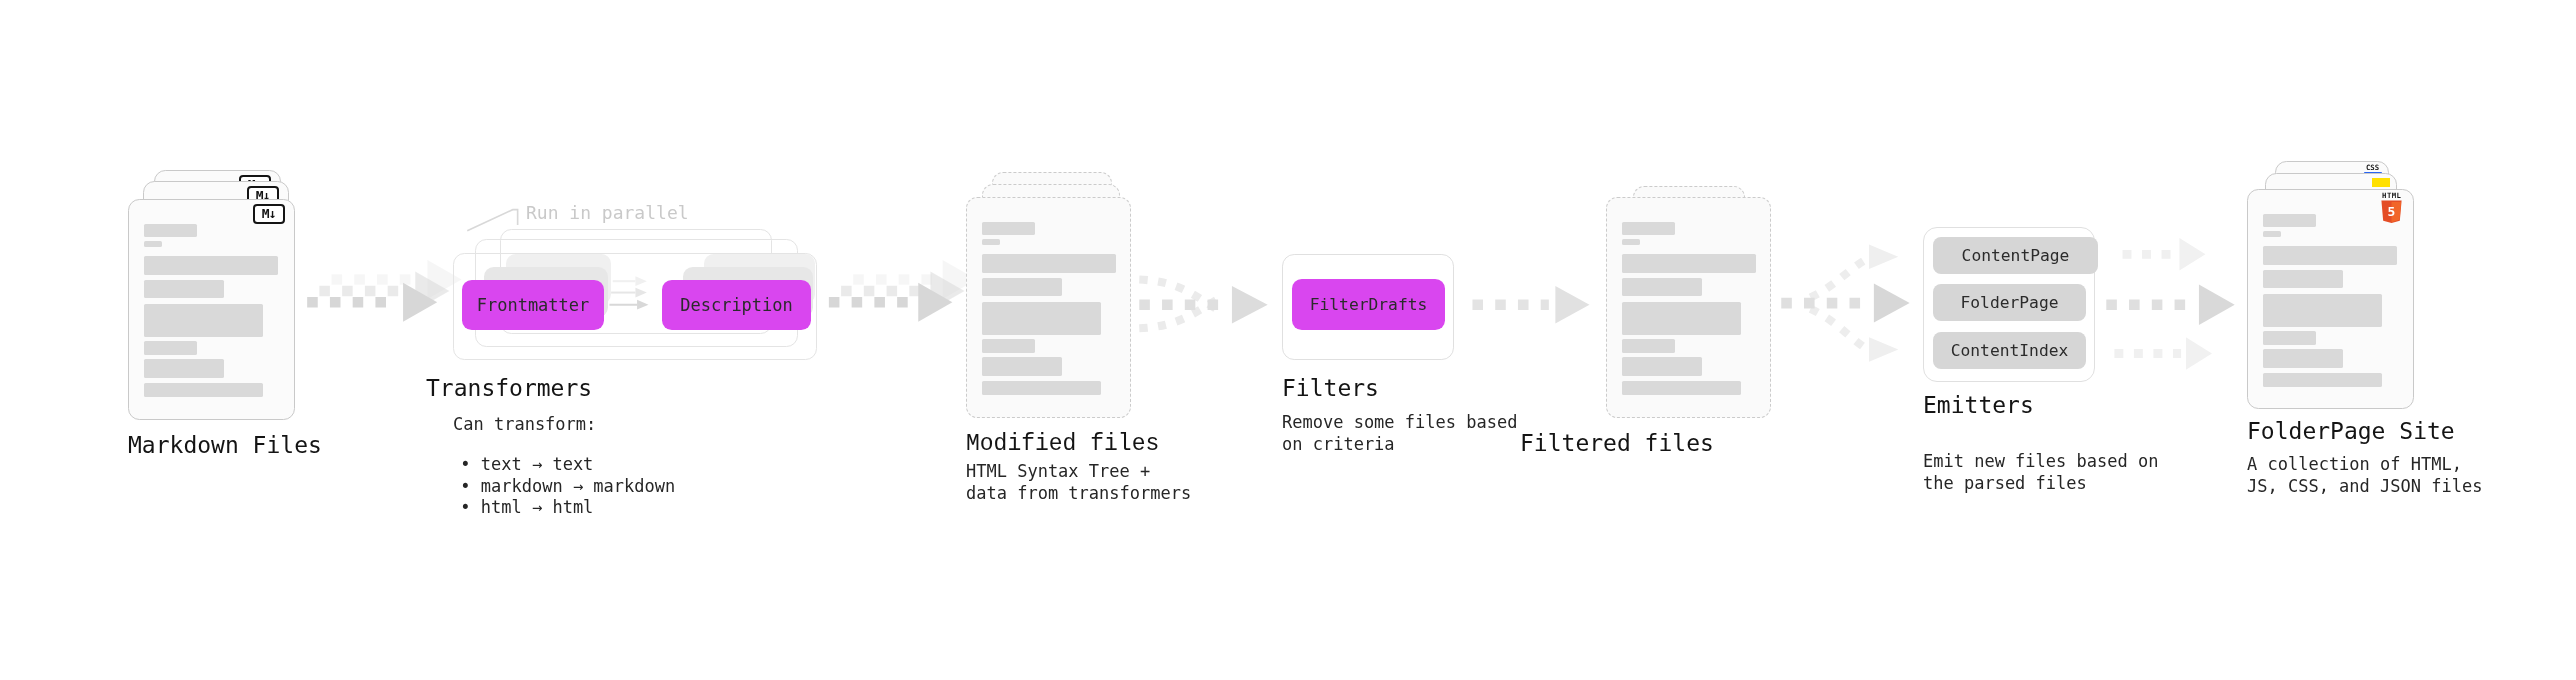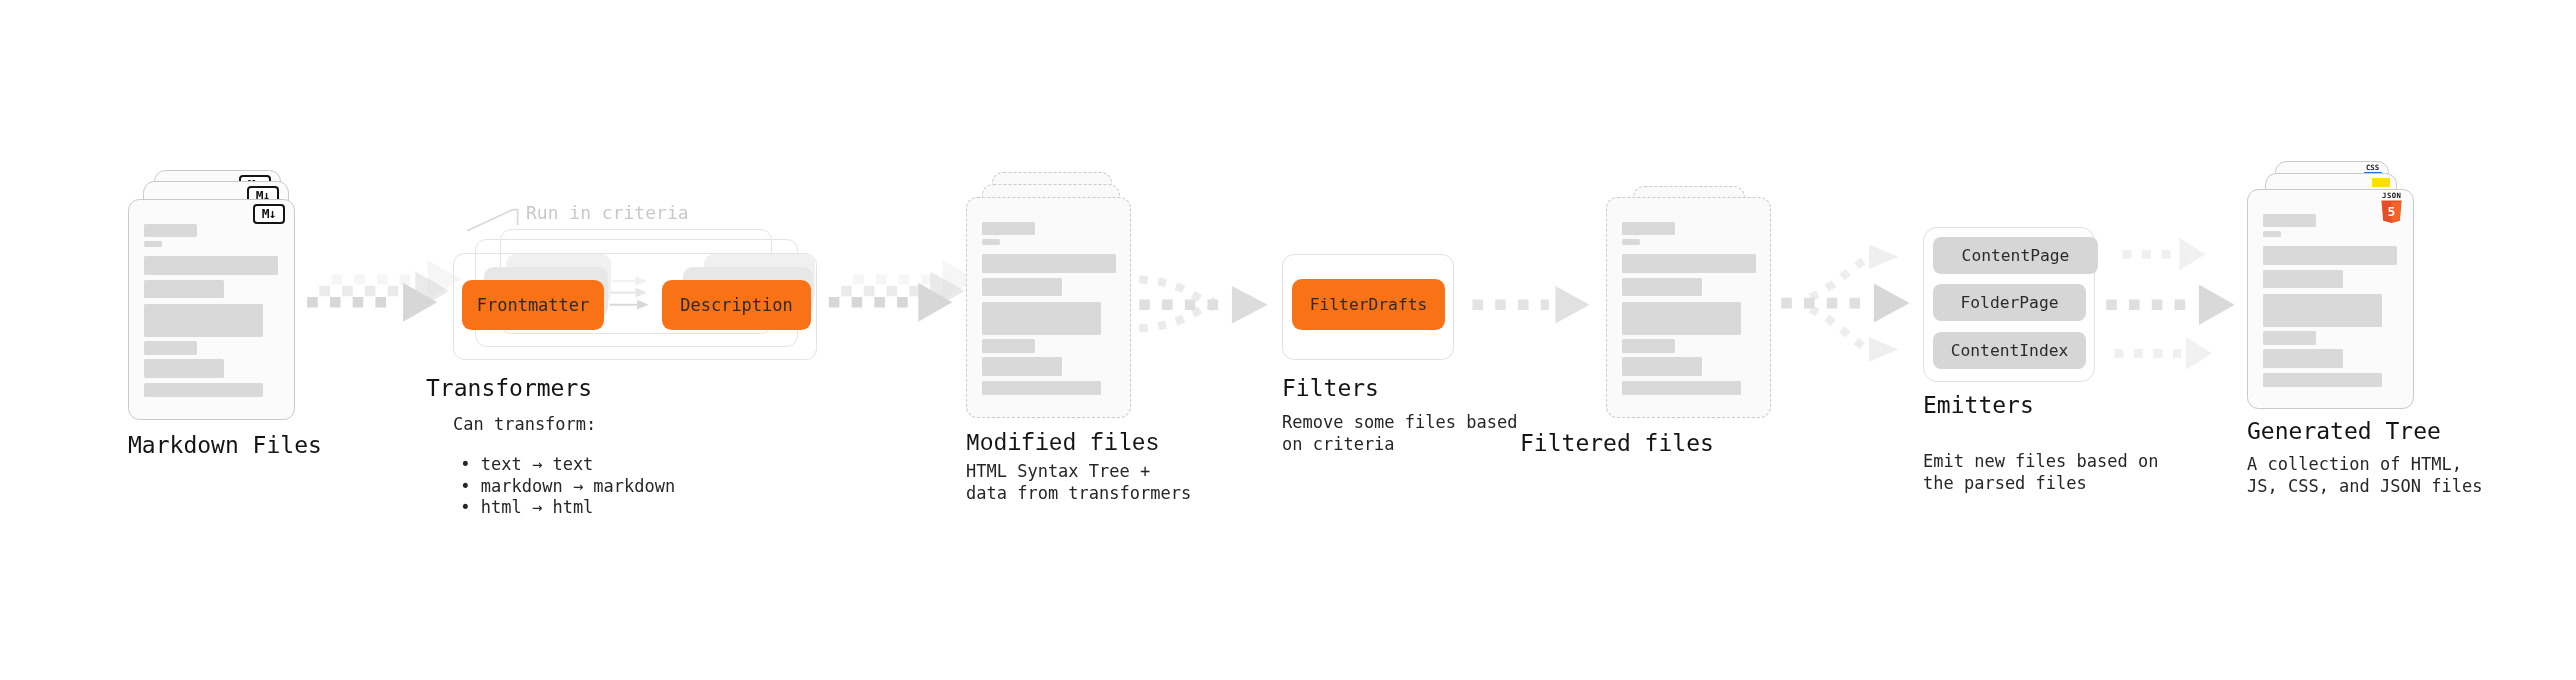--- a/index.html
+++ b/index.html
@@ -16,21 +16,21 @@
   .md-badge{
     position:absolute;top:4.1px;right:9px;width:32.5px;height:19.5px;background:#fff;
     border:2.4px solid #141414;border-radius:4.1px;display:flex;align-items:center;justify-content:center;
     font-weight:bold;font-size:13px;color:#141414;box-sizing:border-box;letter-spacing:-0.8px;
   }
   .tbox{position:absolute;border:1.6px solid #e4e4e4;border-radius:11.4px;background:transparent;box-sizing:border-box;}
   .pill{
     position:absolute;border-radius:9.8px;display:flex;align-items:center;justify-content:center;
     font-size:17px;color:#2b2b2b;box-sizing:border-box;
   }
-  .pill.l1{background:#f97316;}
+  .pill.l1{background:#d946ef;}
   .pill.l2{background:#e7e7e7;}
   .pill.l3{background:#f0f0f0;}
   .panel{position:absolute;border:1.6px solid #e0e0e0;border-radius:12.2px;background:#fff;box-sizing:border-box;}
   .epill{
     position:absolute;border-radius:8.1px;background:#d6d6d6;display:flex;align-items:center;justify-content:center;
     font-size:16.3px;color:#2b2b2b;
   }
   .title{position:absolute;font-size:23px;font-weight:500;color:#141414;white-space:nowrap;}
   .caption{position:absolute;font-size:17px;line-height:22px;color:#262626;white-space:pre-line;}
   .note{position:absolute;font-size:18px;color:#c9c9c9;white-space:nowrap;}
@@ -138,21 +138,21 @@
         <div class="bar" style="left: 14.6px; top: 104px; width: 119px; height: 32.5px;"></div>
         <div class="bar" style="left: 14.6px; top: 141px; width: 53px; height: 14px;"></div>
         <div class="bar" style="left: 14.6px; top: 159px; width: 80px; height: 18.7px;"></div>
         <div class="bar" style="left: 14.6px; top: 183px; width: 119px; height: 14px;"></div>
       </div>
     <div class="title" style="left:128px;top:432px;text-align:right;">Markdown Files</div>
   </div>
 
   
   <div class="stage">
-    <div class="note" style="left:526px;top:202px;">Run in criteria</div>
+    <div class="note" style="left:526px;top:202px;">Run in parallel</div>
     <div class="tbox" style="left:500px;top:229px;width:272px;height:105px;"></div>
     <div class="tbox" style="left:475px;top:239px;width:323px;height:108px;"></div>
     <div class="tbox" style="left:453px;top:253px;width:364px;height:107px;"></div>
 
     <div class="pill l3" style="left:506px;top:254px;width:105px;height:50px;"></div>
     <div class="pill l2" style="left:484px;top:267px;width:124px;height:50px;"></div>
     <div class="pill l1" style="left:462px;top:280px;width:142px;height:50px;">Frontmatter</div>
 
     <div class="pill l3" style="left:704px;top:254px;width:111px;height:50px;"></div>
     <div class="pill l2" style="left:683px;top:267px;width:130px;height:50px;"></div>
@@ -228,35 +228,35 @@
       <div class="css-badge">
         <div class="txt">CSS</div>
         <div class="bar-blue"></div>
       </div>
     </div>
     <div class="file solid" style="left:2265px;top:173px;width:132px;height:203px;">
       <div class="js-badge"></div>
     </div>
     <div class="file solid file-bars" style="left:2247px;top:189px;width:167px;height:220px;">
       <div class="html5-badge">
-        <div class="txt">JSON</div>
+        <div class="txt">HTML</div>
         <svg width="21" height="23.6" viewBox="0 0 26 29" style="display:block;margin:0 auto;">
           <path d="M0.5 0.5 L25.5 0.5 L23.3 25.5 L13 28.5 L2.7 25.5 Z" fill="#e44d26"></path>
           <path d="M13 2.5 L13 27.4 L23 24.5 L24.9 2.5 Z" fill="#f16529"></path>
           <text x="13" y="20" text-anchor="middle" font-size="16" font-weight="bold" fill="#ffffff" font-family="DejaVu Sans Mono, monospace">5</text>
         </svg>
       </div>
     <div class="bar" style="left: 14.6px; top: 23.6px; width: 53px; height: 13px;"></div>
         <div class="bar" style="left: 14.6px; top: 41px; width: 18.7px; height: 5.7px;"></div>
         <div class="bar" style="left: 14.6px; top: 56px; width: 134px; height: 18.7px;"></div>
         <div class="bar" style="left: 14.6px; top: 80px; width: 80px; height: 18px;"></div>
         <div class="bar" style="left: 14.6px; top: 104px; width: 119px; height: 32.5px;"></div>
         <div class="bar" style="left: 14.6px; top: 141px; width: 53px; height: 14px;"></div>
         <div class="bar" style="left: 14.6px; top: 159px; width: 80px; height: 18.7px;"></div>
         <div class="bar" style="left: 14.6px; top: 183px; width: 119px; height: 14px;"></div>
       </div>
-    <div class="title" style="left:2247px;top:418px;">Generated Tree</div>
+    <div class="title" style="left:2247px;top:418px;">FolderPage Site</div>
     <div class="caption" style="left:2247px;top:453px;">A collection of HTML,
 JS, CSS, and JSON files</div>
   </div>
 
 </div>
 
 
 </body></html>

